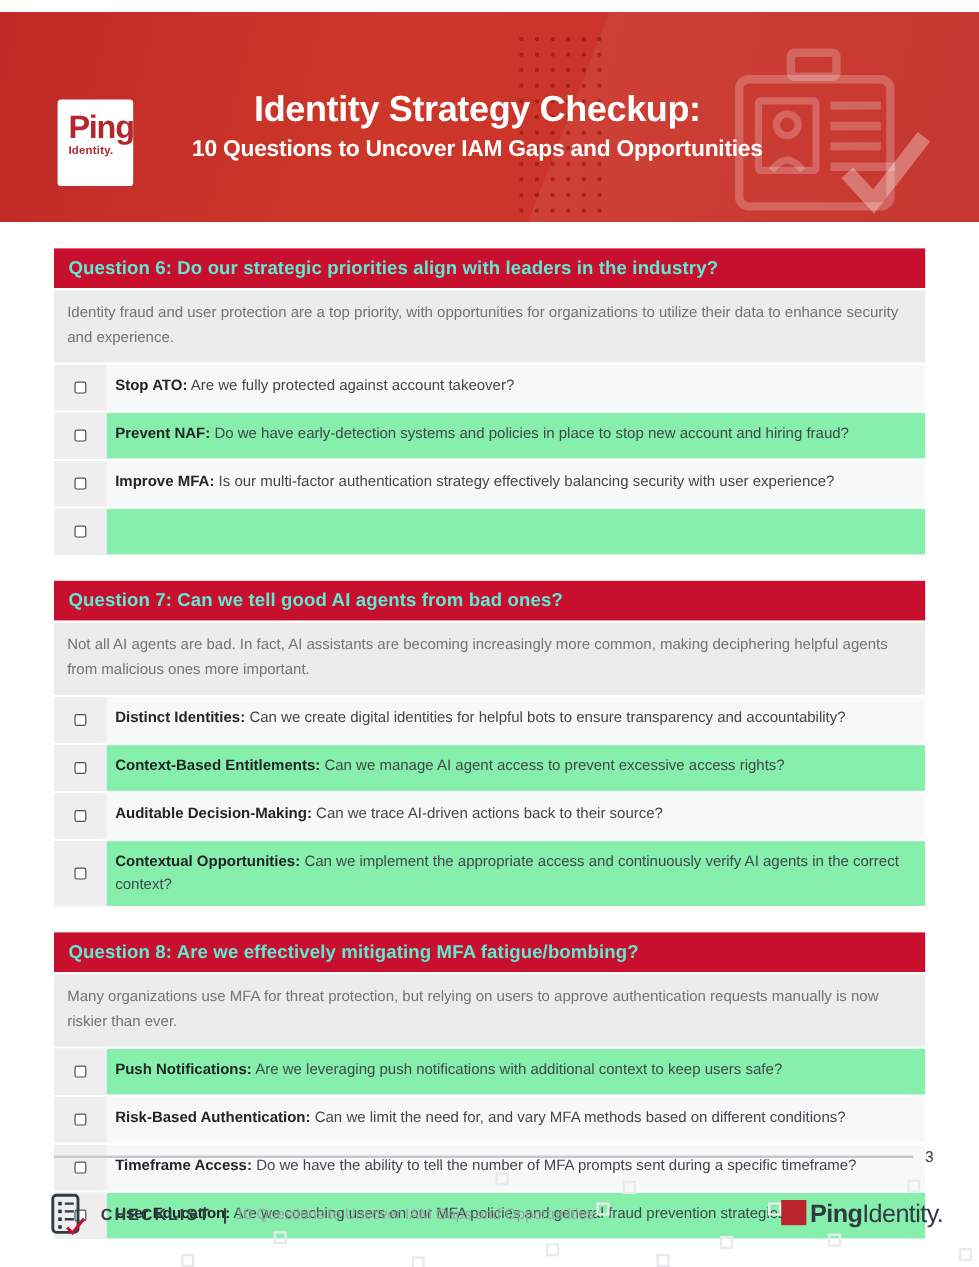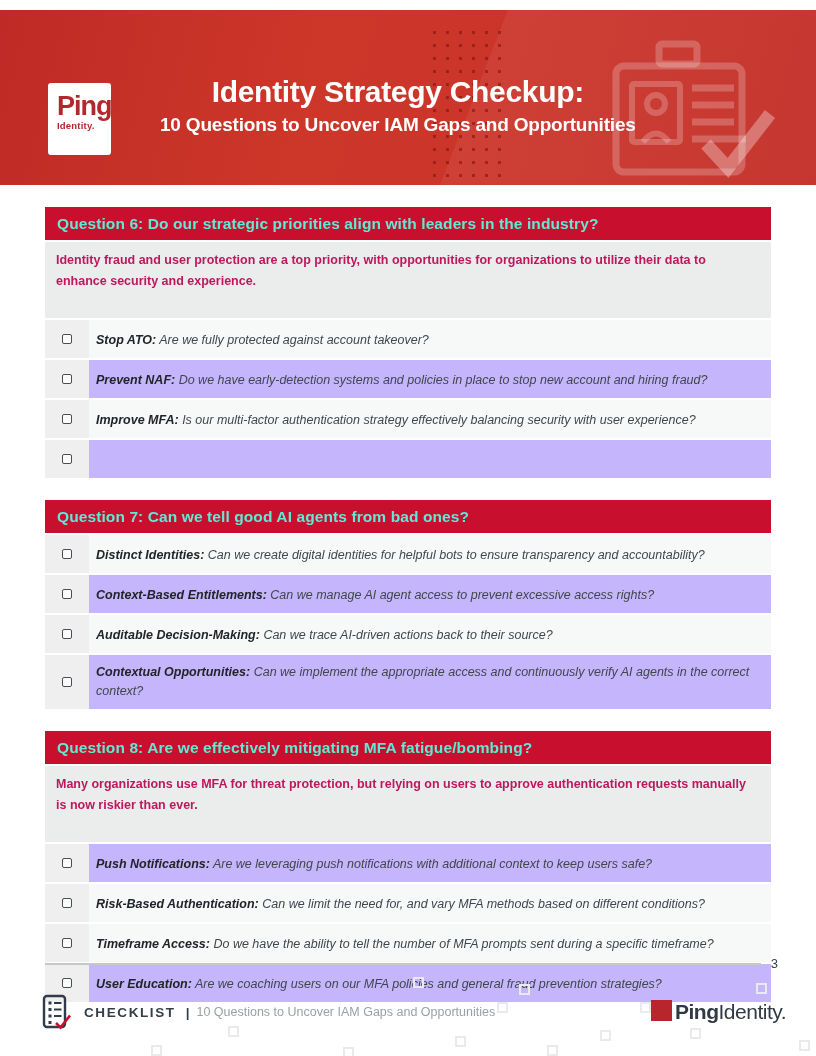--- a/index.html
+++ b/index.html
@@ -87,36 +87,34 @@
     margin-bottom: 2px;
   }
   .q-bar span {
     color: #5eead4;
     font-size: 15.5px;
     font-weight: 700;
     letter-spacing: 0.1px;
   }
   .q-intro {
     background: #ebecec;
-    color: #be185d;
+    color: #737373;
     font-size: 12.5px;
     line-height: 21px;
-    padding: 8px 14px 26px 11px;
+    padding: 8px 14px 10px 11px;
     margin-bottom: 2px;
-    font-weight: bold;
   }
   .q-row {
     display: flex;
-    align-items: flex-end;
+    align-items: flex-start;
     min-height: 38px;
     margin-bottom: 2px;
-    font-style: italic;
   }
   .q-row.row-light { background: #f7f8f8; }
-  .q-row.row-dark  { background: #c4b5fd; }
+  .q-row.row-dark  { background: #86efac; }
   .cb-cell {
     flex: 0 0 44px;
     align-self: stretch;
     background: #efefef;
     display: flex;
     align-items: center;
     justify-content: center;
   }
   .checkbox {
     width: 10px; height: 10px;
@@ -232,20 +230,21 @@
         <div class="cb-cell">
             <span class="checkbox"></span>
           </div>
       </div>
     </section>
 
     <section class="q-section">
       <div class="q-bar">
         <span>Question 7: Can we tell good AI agents from bad ones?</span>
       </div>
+      <p class="q-intro">Not all AI agents are bad. In fact, AI assistants are becoming increasingly more common, making deciphering helpful agents from malicious ones more important.</p>
       <div class="q-row row-light">
         <div class="cb-cell">
             <span class="checkbox"></span>
           </div>
         <div class="row-text"><span class="lbl">Distinct Identities:</span> <span>Can we create digital identities for helpful bots to ensure transparency and accountability?</span></div>
       </div>
       <div class="q-row row-dark">
         <div class="cb-cell">
             <span class="checkbox"></span>
           </div>

